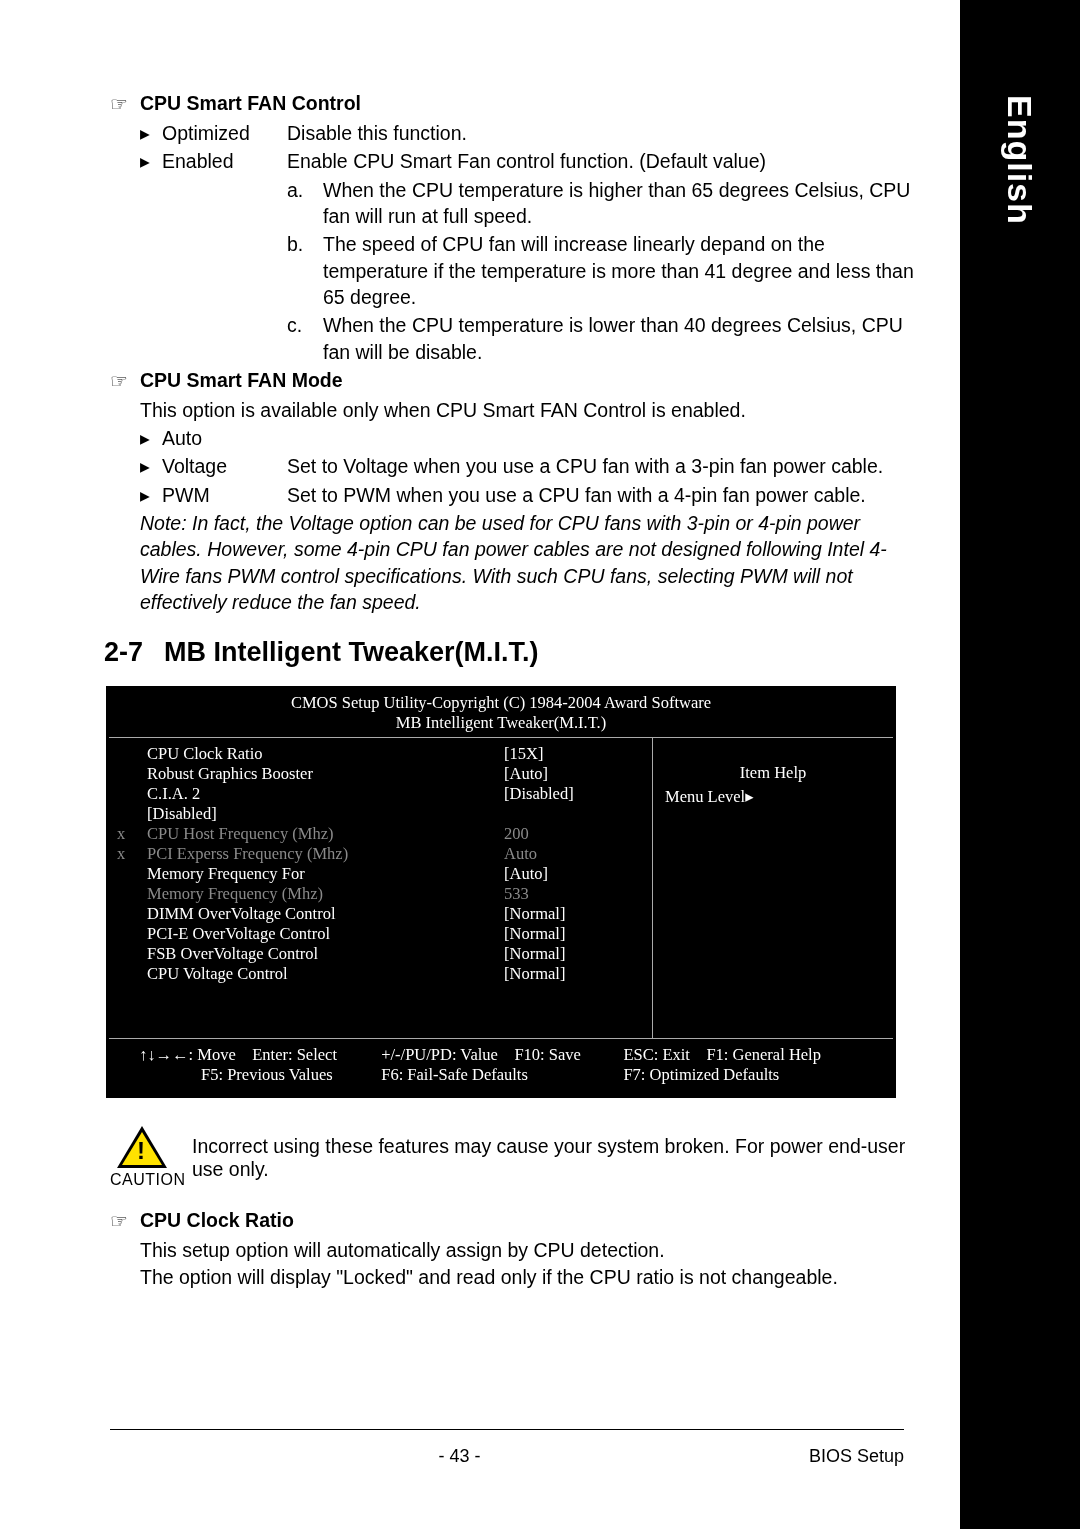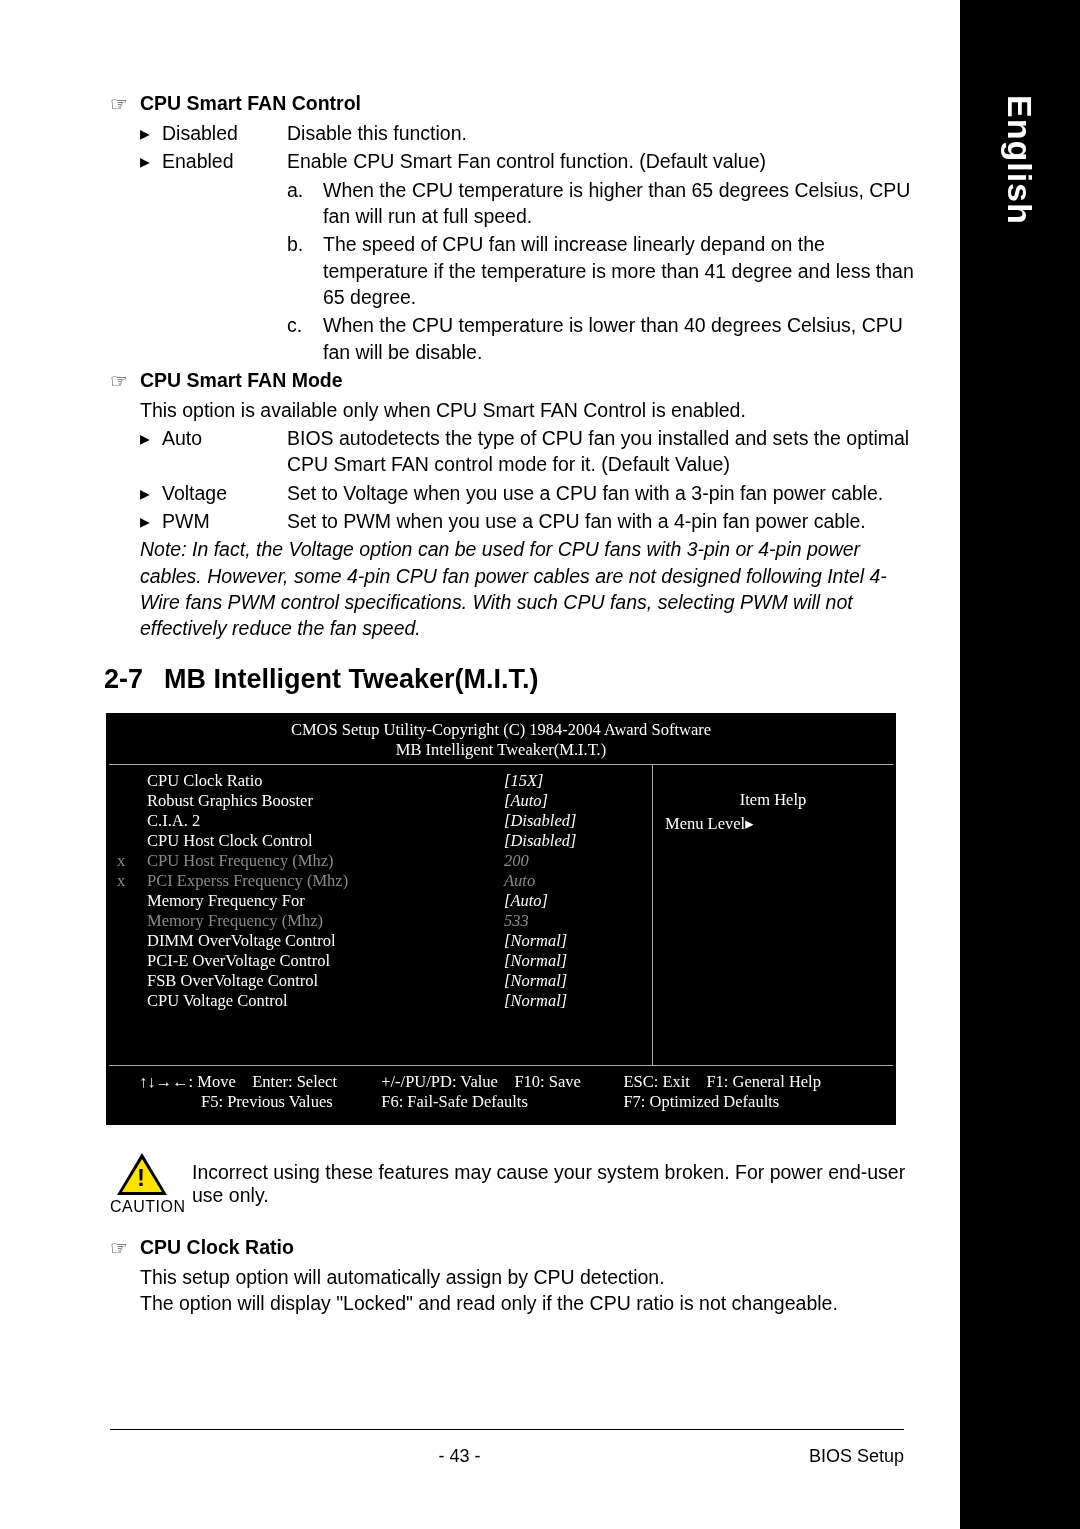--- a/index.html
+++ b/index.html
@@ -59,21 +59,21 @@
     font-size: 16.5px;
   }
   .bios-title { text-align: center; padding: 4px 0 0 0; }
   .bios-sub { text-align: center; padding: 0 0 4px 0; border-bottom: 1px solid #aaa; }
   .bios-body { display: flex; min-height: 300px; }
   .bios-left { flex: 1; padding: 6px 8px 6px 8px; border-right: 1px solid #aaa; }
   .bios-right { width: 240px; padding: 6px 12px; }
   .bios-row { display: flex; }
   .bcol1 { width: 30px; color: #8a8a8a; }
   .bcol2 { flex: 1; }
-  .bcol3 { width: 140px; font-style: italic; }
+  .bcol3 { width: 140px; }
   .dim { color: #8a8a8a; }
   .bios-right .ih { text-align: center; margin-bottom: 4px; margin-top: 19px; }
   .bios-foot { border-top: 1px solid #aaa; padding: 6px 20px 10px 30px; display: flex; flex-wrap: wrap; }
   .bf { width: 33%; white-space: nowrap; }
   .bf2 { width: 33%; white-space: nowrap; }
   .caution-wrap { display: flex; align-items: center; margin: 28px 0 20px 0; }
   .caution-icon { width: 64px; text-align: center; margin-right: 18px; }
   .tri {
     width: 0; height: 0;
     border-left: 25px solid transparent;
@@ -115,21 +115,21 @@
 <div class="page">
 
   <div class="section">
     <div class="opt-head">
       <span class="hand">☞</span>
       <span class="opt-title">CPU Smart FAN Control</span>
     </div>
     <div class="opt-body">
       <div class="row">
         <span class="bullet">▸</span>
-        <span class="label">Disabled</span>
+        <span class="label">Optimized</span>
         <span class="desc">Disable this function.</span>
       </div>
       <div class="row">
         <span class="bullet">▸</span>
         <span class="label">Enabled</span>
         <span class="desc">Enable CPU Smart Fan control function. (Default value)</span>
       </div>
       <div class="sublist">
         <div class="subrow">
           <span class="sublet">a.</span>
@@ -150,21 +150,20 @@
   <div class="section">
     <div class="opt-head">
       <span class="hand">☞</span>
       <span class="opt-title">CPU Smart FAN Mode</span>
     </div>
     <div class="opt-body">
       <div style="margin-bottom:2px;">This option is available only when CPU Smart FAN Control is enabled.</div>
       <div class="row">
         <span class="bullet">▸</span>
         <span class="label">Auto</span>
-        <span class="desc">BIOS autodetects the type of CPU fan you installed and sets the optimal CPU Smart FAN control mode for it. (Default Value)</span>
       </div>
       <div class="row">
         <span class="bullet">▸</span>
         <span class="label">Voltage</span>
         <span class="desc">Set to Voltage when you use a CPU fan with a 3-pin fan power cable.</span>
       </div>
       <div class="row">
         <span class="bullet">▸</span>
         <span class="label">PWM</span>
         <span class="desc">Set to PWM when you use a CPU fan with a 4-pin fan power cable.</span>
@@ -193,21 +192,20 @@
             <span class="bcol2">Robust Graphics Booster</span>
             <span class="bcol3">[Auto]</span>
           </div>
         <div class="bios-row">
             <span class="bcol1"></span>
             <span class="bcol2">C.I.A. 2</span>
             <span class="bcol3">[Disabled]</span>
           </div>
         <div class="bios-row">
             <span class="bcol1"></span>
-            <span class="bcol2">CPU Host Clock Control</span>
             <span class="bcol3">[Disabled]</span>
           </div>
         <div class="bios-row dim">
             <span class="bcol1">x</span>
             <span class="bcol2">CPU Host Frequency (Mhz)</span>
             <span class="bcol3">200</span>
           </div>
         <div class="bios-row dim">
             <span class="bcol1">x</span>
             <span class="bcol2">PCI Experss Frequency (Mhz)</span>

